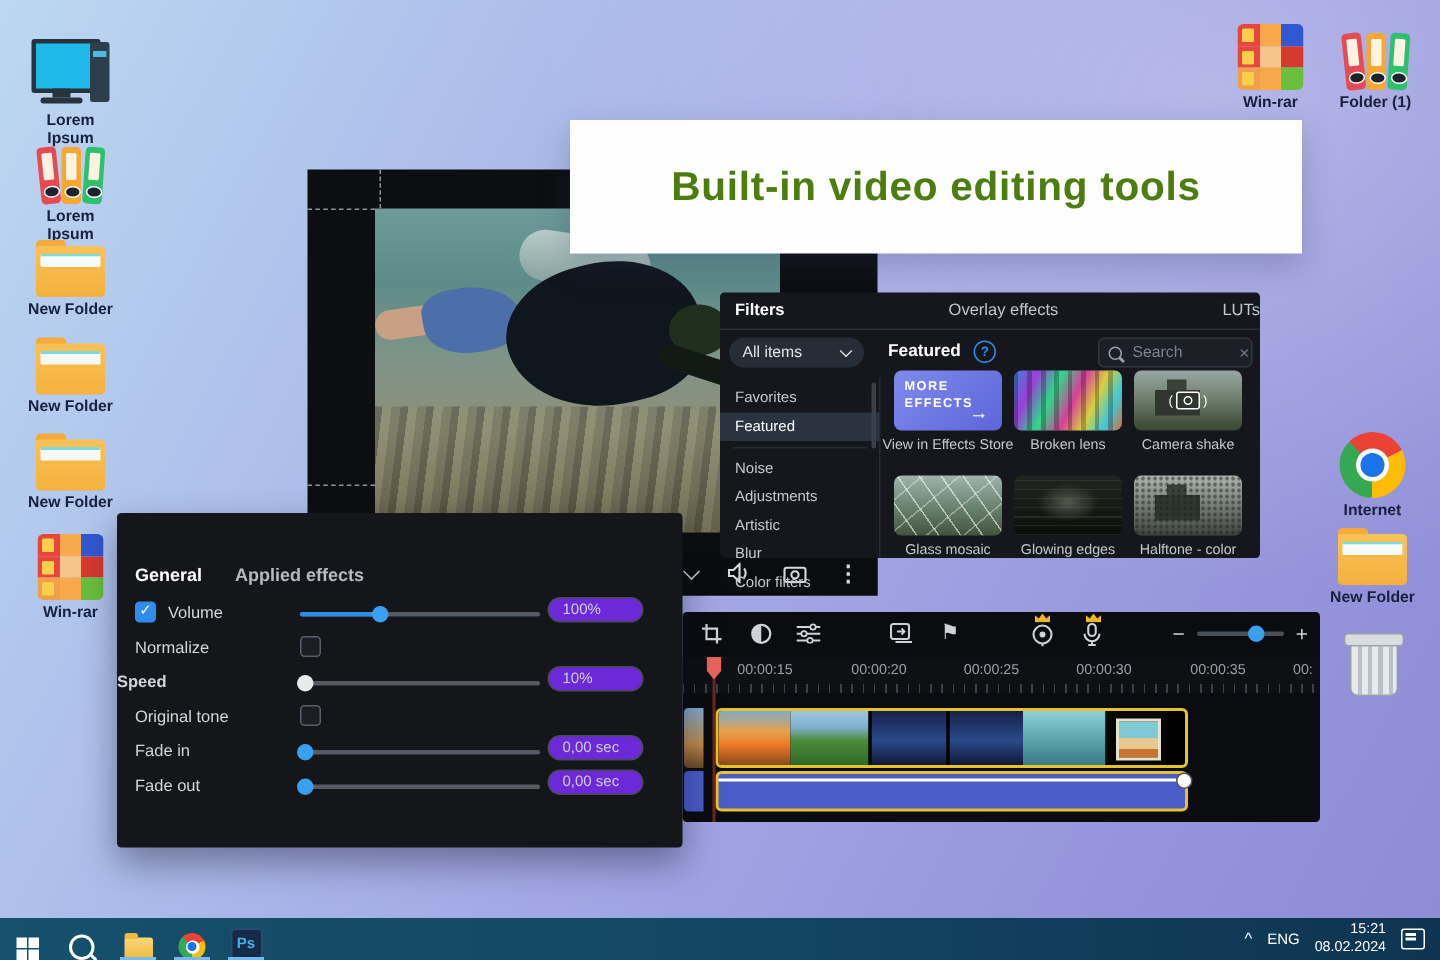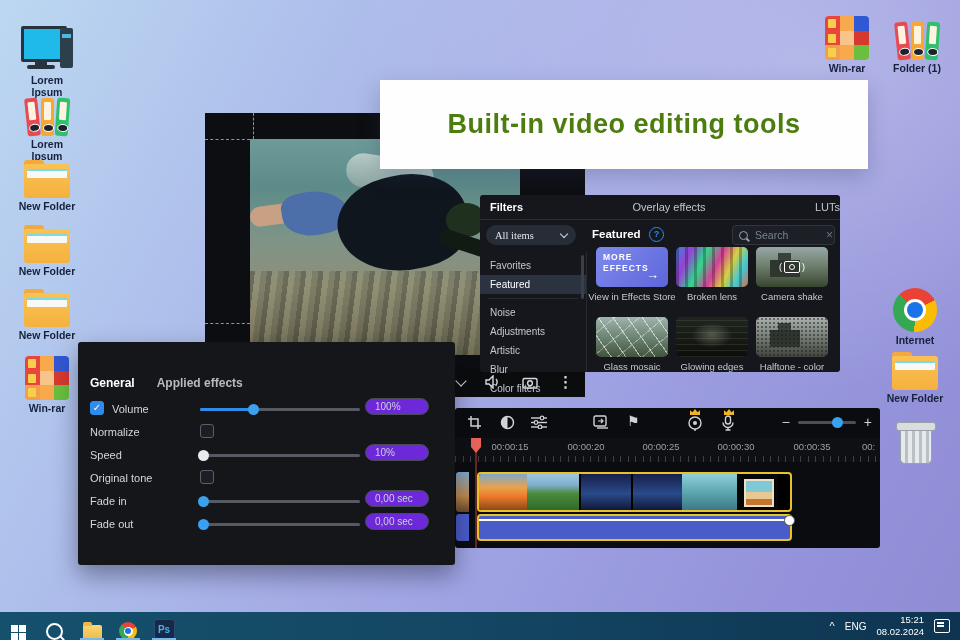--- a/index.html
+++ b/index.html
@@ -68,21 +68,21 @@
   .ratio{font-size:13px;font-weight:700;display:flex;align-items:center;gap:5px;cursor:pointer;}
   .chev{width:7px;height:7px;border-right:1.5px solid #d5dade;border-bottom:1.5px solid #d5dade;transform:rotate(45deg);margin-top:-3px;}
   .kebab{font-size:15px;font-weight:700;cursor:pointer;}
 
   
   .filters{left:480px;top:195px;width:360px;height:177px;background:#15171c;z-index:20;color:#c9ced4;border-radius:3px;}
   .f-tabs{height:24px;border-bottom:1px solid #2a2e35;display:flex;align-items:center;gap:18px;padding-left:10px;font-size:11px;justify-content:space-between;}
   .f-tab{cursor:pointer;color:#c2c7cd;}
   .f-tab.active{color:#fff;font-weight:700;}
   .f-toolbar{position:absolute;left:0;top:25px;width:100%;height:32px;}
-  .f-drop{position:absolute;left:6px;top:5px;width:90px;height:20px;background:#272d36;border-radius:10px;display:flex;align-items:center;justify-content:space-between;padding:0 9px;box-sizing:border-box;font-size:10.5px;color:#e2e6ea;cursor:pointer;font-family:Liberation Serif, serif;}
+  .f-drop{position:absolute;left:6px;top:5px;width:90px;height:20px;background:#272d36;border-radius:10px;display:flex;align-items:center;justify-content:space-between;padding:0 9px;box-sizing:border-box;font-size:10.5px;color:#e2e6ea;cursor:pointer;}
   .f-drop .chev{width:5px;height:5px;}
   .f-feat{position:absolute;left:112px;top:8px;font-size:11.5px;font-weight:700;color:#fff;}
   .f-q{position:absolute;left:169px;top:7px;width:13px;height:13px;border:1.5px solid #2f8ceb;border-radius:50%;color:#2f8ceb;font-size:9px;font-weight:700;text-align:center;line-height:13px;cursor:pointer;}
   .f-search{position:absolute;left:252px;top:5px;width:103px;height:20px;background:#1c2026;border:1px solid #31363e;border-radius:4px;display:flex;align-items:center;padding:0 6px;box-sizing:border-box;gap:5px;}
   .mag{width:7px;height:7px;border:1.5px solid #9aa1aa;border-radius:50%;position:relative;flex:none;}
   .mag:after{content:"";position:absolute;left:6px;top:7px;width:4px;height:1.5px;background:#9aa1aa;transform:rotate(45deg);}
   .f-search input{background:transparent;border:none;outline:none;color:#cfd4da;font-size:10.5px;width:64px;font-family:"Liberation Sans",sans-serif;}
   .f-search input::placeholder{color:#7b838d;}
   .f-x{color:#6d757f;font-size:12px;cursor:pointer;margin-left:auto;}
   .f-side{position:absolute;left:0;top:57px;width:106px;height:120px;border-right:1px solid #272b32;font-size:10px;}
@@ -387,21 +387,21 @@
       </div>
     <span class="pill">100%</span>
   </div>
 
   <div class="cp-row" style="top:81px;">
     <span class="cp-lbl" style="left:12px;">Normalize</span>
     <span class="cbx" style="left:122px;"></span>
   </div>
 
   <div class="cp-row" style="top:104px;">
-    <span class="cp-lbl" style="left:12px;">Speed</span>
+    <span class="cp-lbl" style="left:0;font-weight:bold;">Speed</span>
     <div class="track">
         <div class="knob gray" style="left:3px;"></div>
       </div>
     <span class="pill">10%</span>
   </div>
 
   <div class="cp-row" style="top:127px;">
     <span class="cp-lbl" style="left:12px;">Original tone</span>
     <span class="cbx" style="left:122px;"></span>
   </div>

